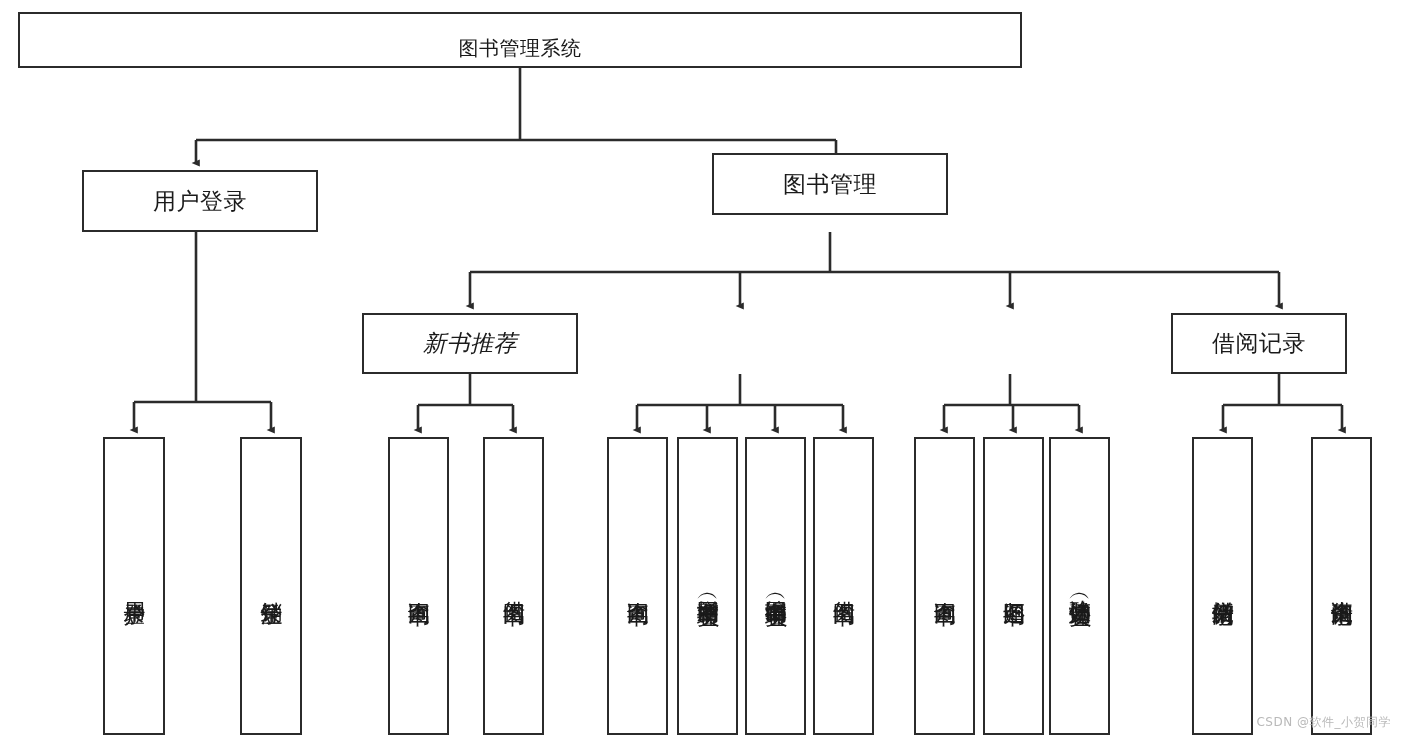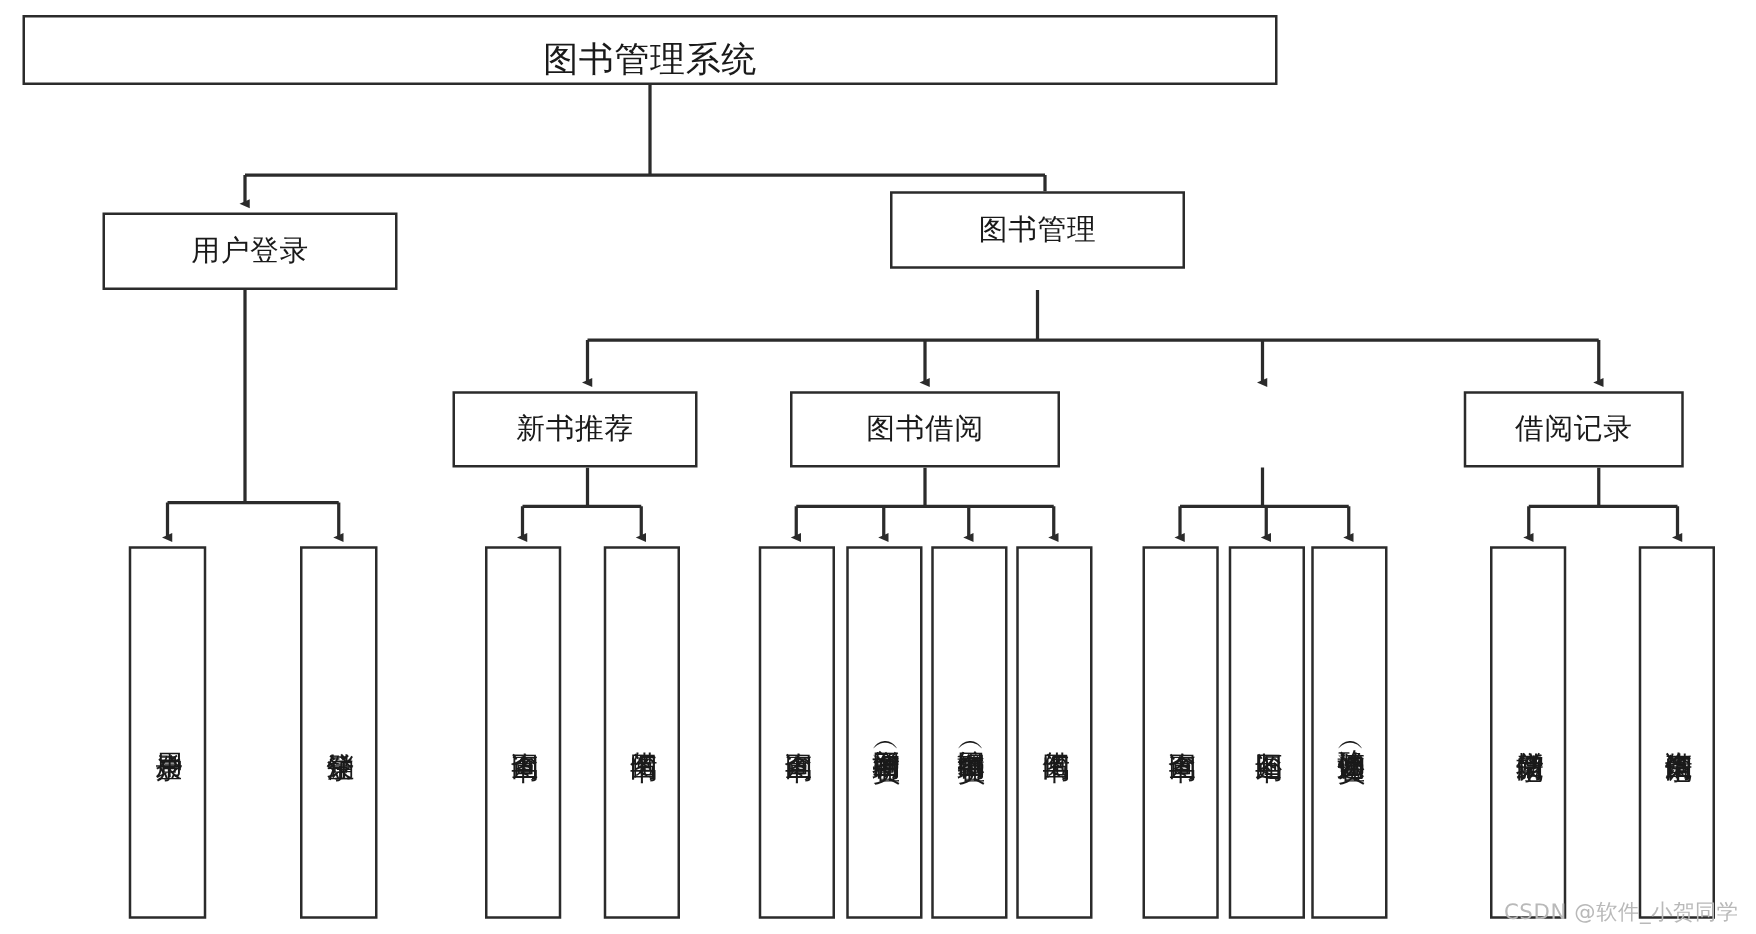--- a/index.html
+++ b/index.html
@@ -48,26 +48,26 @@
   .node.vertical .label {
     writing-mode: vertical-rl;
     text-orientation: upright;
     font-size: 22px;
     line-height: 1.22;
     letter-spacing: 1px;
     white-space: normal;
     max-height: 100%;
     text-align: center;
   }
-  .node.root .label { font-size: 28px; margin-top: 17px; }
+  .node.root .label { font-size: 20px; margin-top: 17px; }
   .watermark {
     position: absolute;
     right: 14px;
-    bottom: 6px;
-    font-size: 17px;
+    bottom: 16px;
+    font-size: 12px;
     color: #b9b9b9;
     letter-spacing: 0.5px;
     white-space: nowrap;
     user-select: none;
   }
 </style>
 </head>
 <body>
 
 <div id="diagram-root">
@@ -126,25 +126,22 @@
     <span class="label">图书管理系统</span>
   </div>
 
   <div class="node" style="left:82px; top:170px; width:236px; height:62px;">
     <span class="label">用户登录</span>
   </div>
   <div class="node" style="left:712px; top:153px; width:236px; height:62px;">
     <span class="label">图书管理</span>
   </div>
 
-  <div class="node" style="left:362px; top:313px; width:196px; height:61px;">
+  <div class="node" style="left:362px; top:313px; width:216px; height:61px;font-style:italic;">
     <span class="label">新书推荐</span>
-  </div>
-  <div class="node" style="left:632px; top:313px; width:216px; height:61px;">
-    <span class="label">图书借阅</span>
   </div>
   <div class="node" style="left:1171px; top:313px; width:176px; height:61px;">
     <span class="label">借阅记录</span>
   </div>
 
   <div class="node vertical" style="left:103px; top:437px; width:62px; height:298px;">
     <span class="label">用户登录</span>
   </div>
   <div class="node vertical" style="left:240px; top:437px; width:62px; height:298px;">
     <span class="label">注销登录</span>

